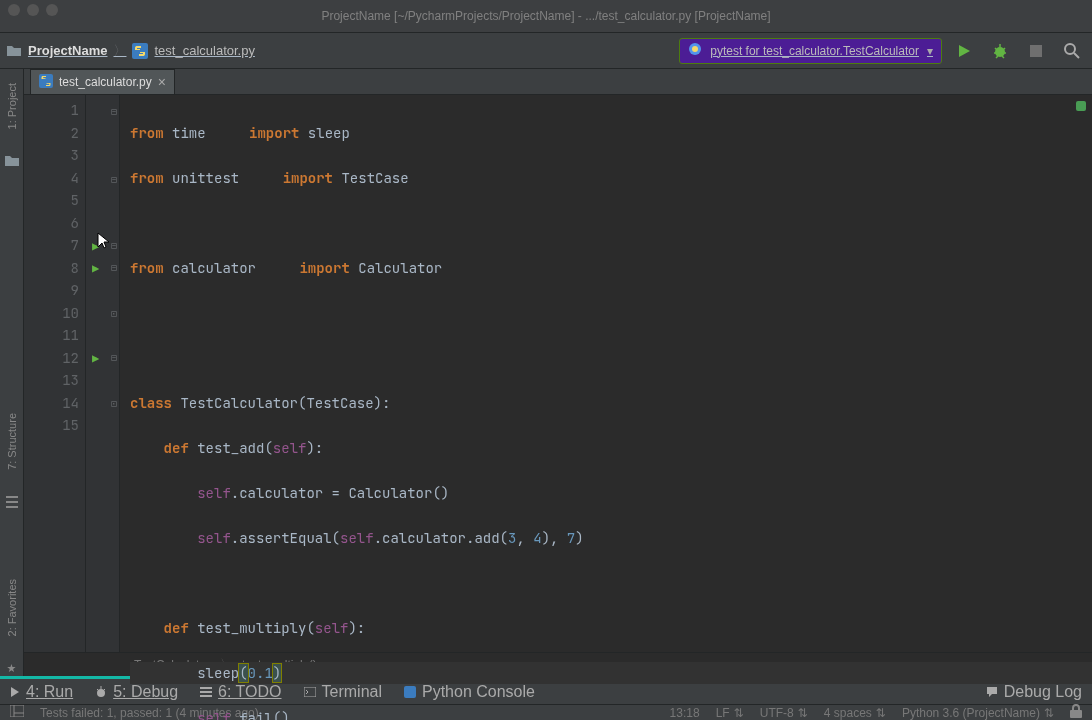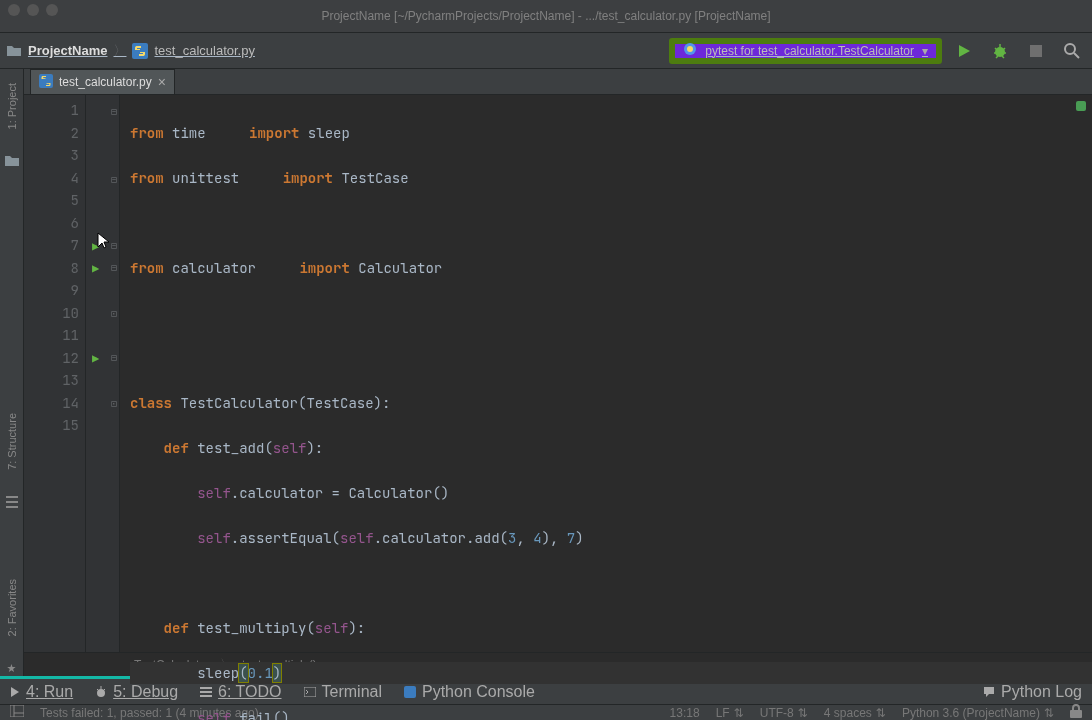--- a/index.html
+++ b/index.html
@@ -38,23 +38,23 @@
     align-items:center;
     padding:0 6px;
     gap:8px;
     text-decoration:underline;
   }
   .breadcrumbs { display:flex; align-items:center; gap:6px; color:#bbbbbb; }
   .breadcrumbs .chev { color:#606366; }
   .folder-icon svg,.pyfile-icon svg { vertical-align:middle; }
   .runconfig {
     margin-left:auto;
-    border:6px solid #4d7c0f;
+    border:1px solid #4d7c0f;
     border-radius:3px;
-    background:#6d28d9;
+    background:#4c1d95;
     height:26px;
     display:flex;
     align-items:center;
     padding:0 8px;
     gap:8px;
     color:#bbb;
     font-size:12px;
   }
   .tool-btn {
     width:28px; height:28px;
@@ -388,21 +388,21 @@
     <svg width="12" height="12">
         <rect width="12" height="12" rx="2" fill="#3b7cbf"></rect>
       </svg>
     <span>Python Console</span>
   </div>
   <div class="spacer"></div>
   <div class="btn">
     <svg width="12" height="12">
         <path d="M1 1h10v7H6l-3 3V8H1z" fill="#aaa"></path>
       </svg>
-    <span>Python Log</span>
+    <span>Debug Log</span>
   </div>
 </div>
 
 <div class="statusbar">
   <span><svg width="14" height="12">
         <rect width="14" height="12" fill="none" stroke="#888"></rect>
         <line x1="4" y1="0" x2="4" y2="12" stroke="#888"></line>
         <line x1="4" y1="8" x2="14" y2="8" stroke="#888"></line>
       </svg></span>
   <span>Tests failed: 1, passed: 1 (4 minutes ago)</span>

